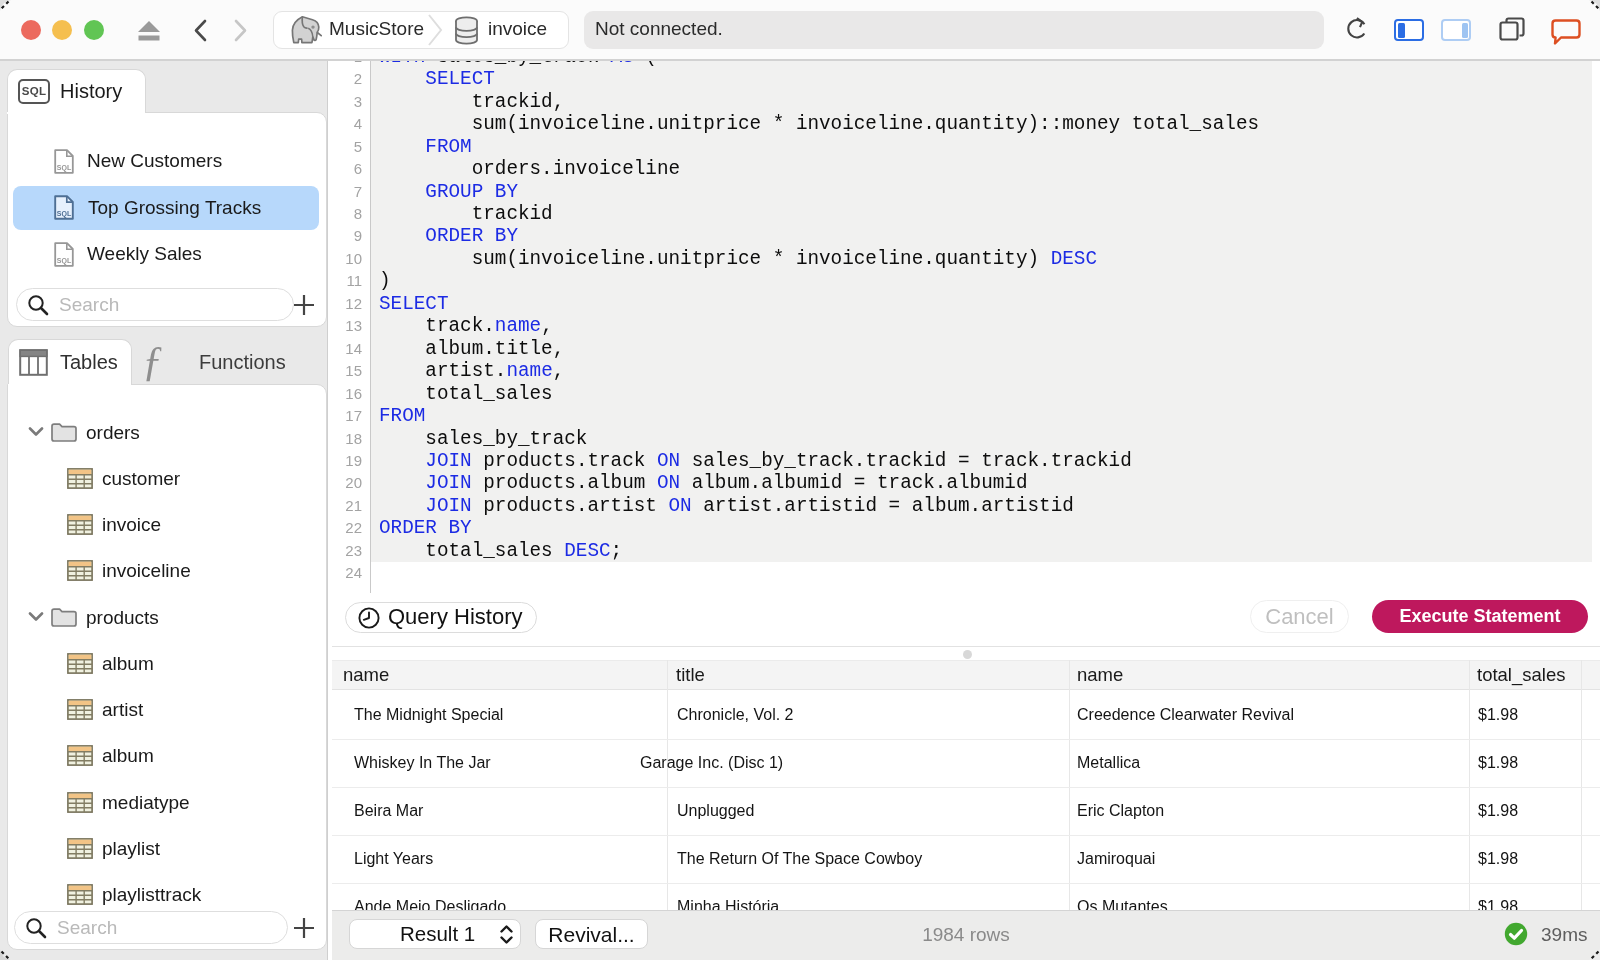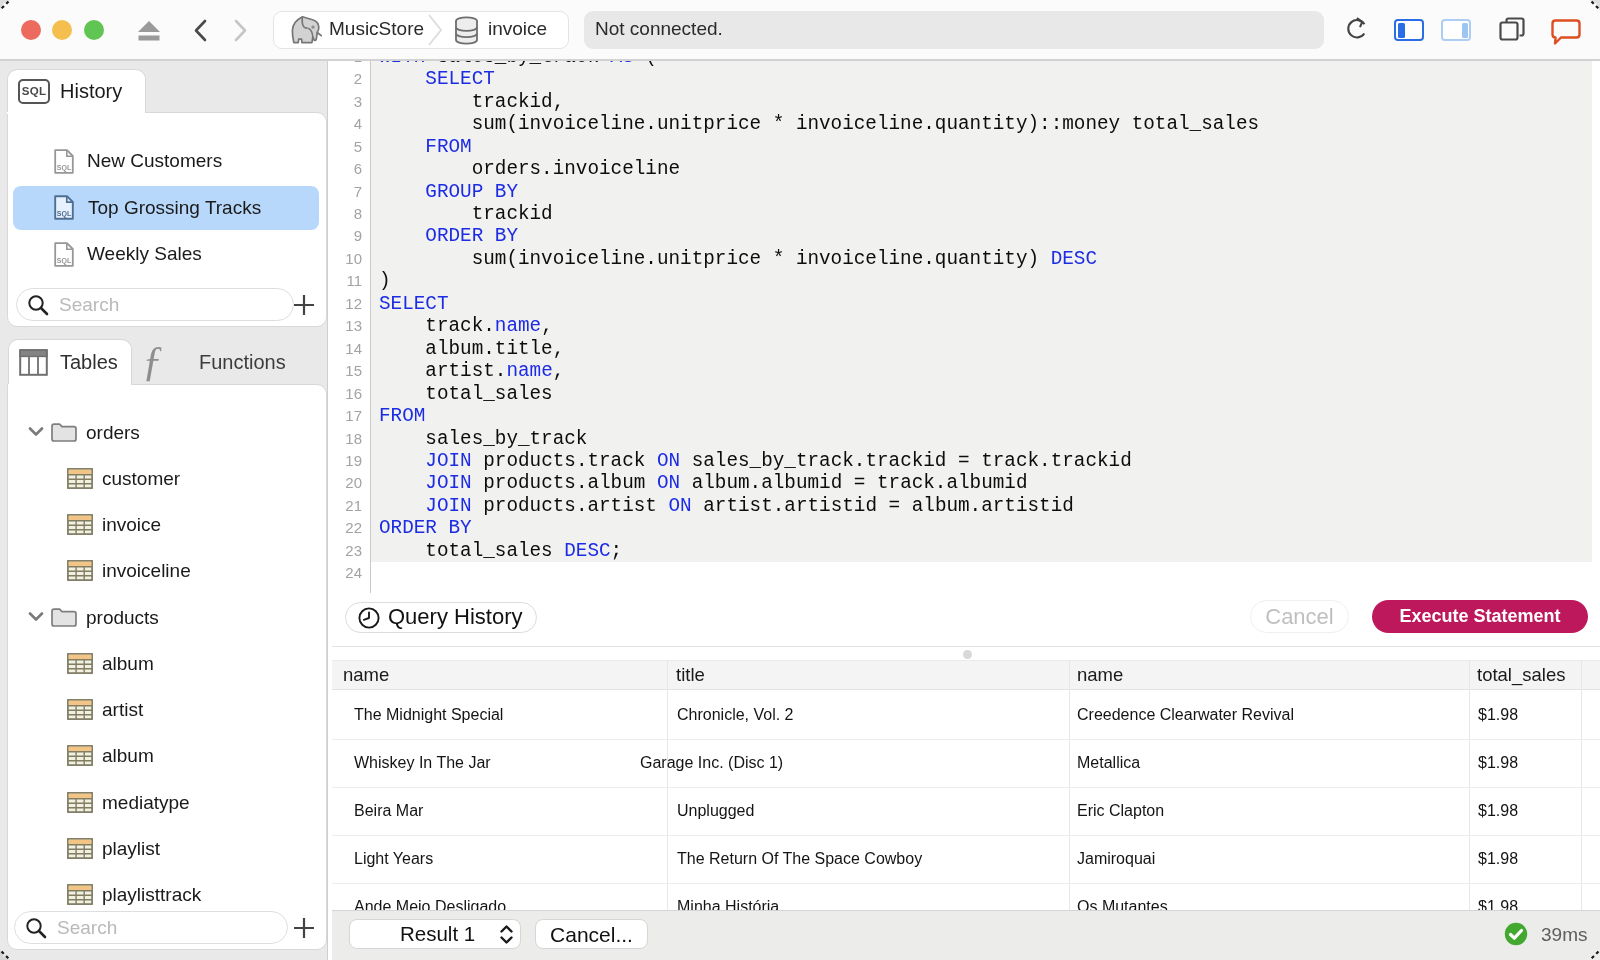--- a/index.html
+++ b/index.html
@@ -311,21 +311,22 @@
   <div class="cell" style="left:677px; top:883px; height:48px; line-height:48px;">Minha História</div>
   <div class="cell" style="left:1077px; top:883px; height:48px; line-height:48px;">Os Mutantes</div>
   <div class="cell" style="left:1478px; top:883px; height:48px; line-height:48px;">$1.98</div>
 
   <div class="abs" id="botbar"></div>
   <div class="abs" style="left:349px; top:919px; width:172px; height:30px; background:#fff; border:1px solid #d6d6d6; border-radius:8px;"></div>
   <div class="abs" style="left:388px; top:919px; height:30px; line-height:29px; font-size:20.5px; color:#111;margin-left:12px;">Result 1</div>
   <svg class="abs" style="left:499px; top:925px;" width="15" height="19" viewBox="0 0 15 19">
     <path d="M2.5 6.5 L7.5 1.5 L12.5 6.5 M2.5 12.5 L7.5 17.5 L12.5 12.5" fill="none" stroke="#1a1a1a" stroke-width="2.4" stroke-linecap="round" stroke-linejoin="round"></path>
   </svg>
-  <div class="abs" style="left:535px; top:919px; width:113px; height:30px; background:#fff; border:1px solid #d6d6d6; border-radius:8px; text-align:center; line-height:29px; font-size:21px; color:#111;">Cancel...</div>
+  <div class="abs" style="left:535px; top:919px; width:113px; height:30px; background:#fff; border:1px solid #d6d6d6; border-radius:8px; text-align:center; line-height:29px; font-size:21px; color:#111;">Revival...</div>
+  <div class="abs" style="left:332px; top:910px; width:1268px; height:50px; line-height:50px; text-align:center; font-size:19px; color:#8a8a8a; pointer-events:none;">1984 rows</div>
   <svg class="abs" style="left:1504px; top:922px;" width="24" height="24" viewBox="0 0 24 24">
     <circle cx="12" cy="12" r="11.2" fill="#42a82f"></circle>
     <path d="M6.5 12.5 L10.3 16.2 L17.5 8.5" fill="none" stroke="#fff" stroke-width="3.2" stroke-linecap="round" stroke-linejoin="round"></path>
   </svg>
   <div class="abs" style="left:1541px; top:910px; height:50px; line-height:50px; font-size:19px; color:#5e5e5e;">39ms</div>
 </div>
 <svg style="position:absolute; left:0; top:0;" width="14" height="14" viewBox="0 0 14 14">
   <path d="M0 0 L11 0 C4 2 2 4 0 11 Z" fill="#dedede"></path>
   <path d="M8.5 1.5 L1.5 8.5" stroke="#1a1a1a" stroke-width="2.2" stroke-dasharray="3.2 3.2" fill="none"></path>
 </svg>

